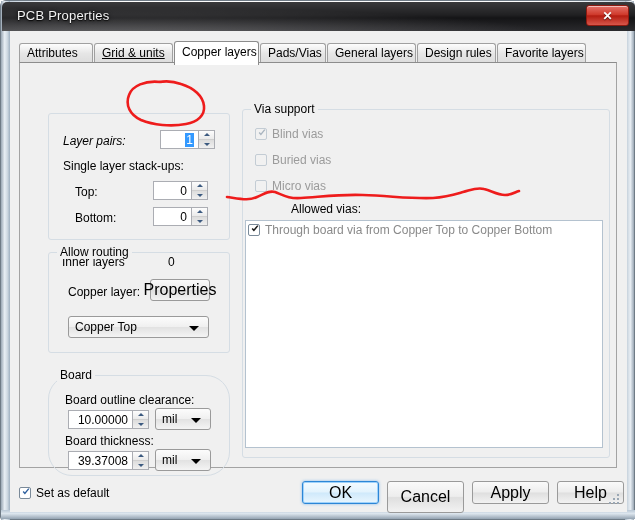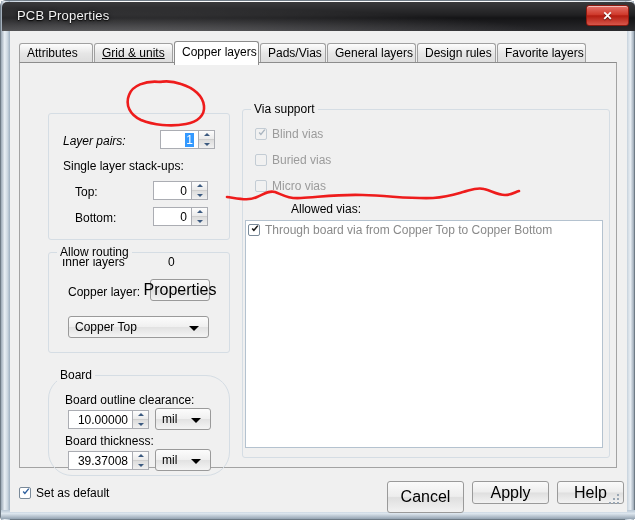--- a/index.html
+++ b/index.html
@@ -334,20 +334,21 @@
 
     <div class="cb" style="left:9px;top:455px;">
       <span class="box">
         <svg class="tick" viewBox="0 0 10 10">
           <path d="M1.5 5 L3.6 7.4 L8.5 1.4" stroke="#2d5f9e" stroke-width="1.7" fill="none"></path>
         </svg>
       </span>
       <span class="cbtext">Set as default</span>
     </div>
 
+    <div class="btn default" style="left:292px;top:450px;width:77px;height:23px;">OK</div>
     <div class="btn" style="left:377px;top:450px;width:77px;height:32px;">Cancel</div>
     <div class="btn" style="left:547px;top:450px;width:67px;height:23px;">Help</div>
     <div class="btn" style="left:462px;top:450px;width:77px;height:23px;">Apply</div>
 
     <div class="grip">
       <i style="right:0;bottom:0;"></i>
         <i style="right:4px;bottom:0;"></i>
         <i style="right:8px;bottom:0;"></i>
       <i style="right:0;bottom:4px;"></i>
         <i style="right:4px;bottom:4px;"></i>

